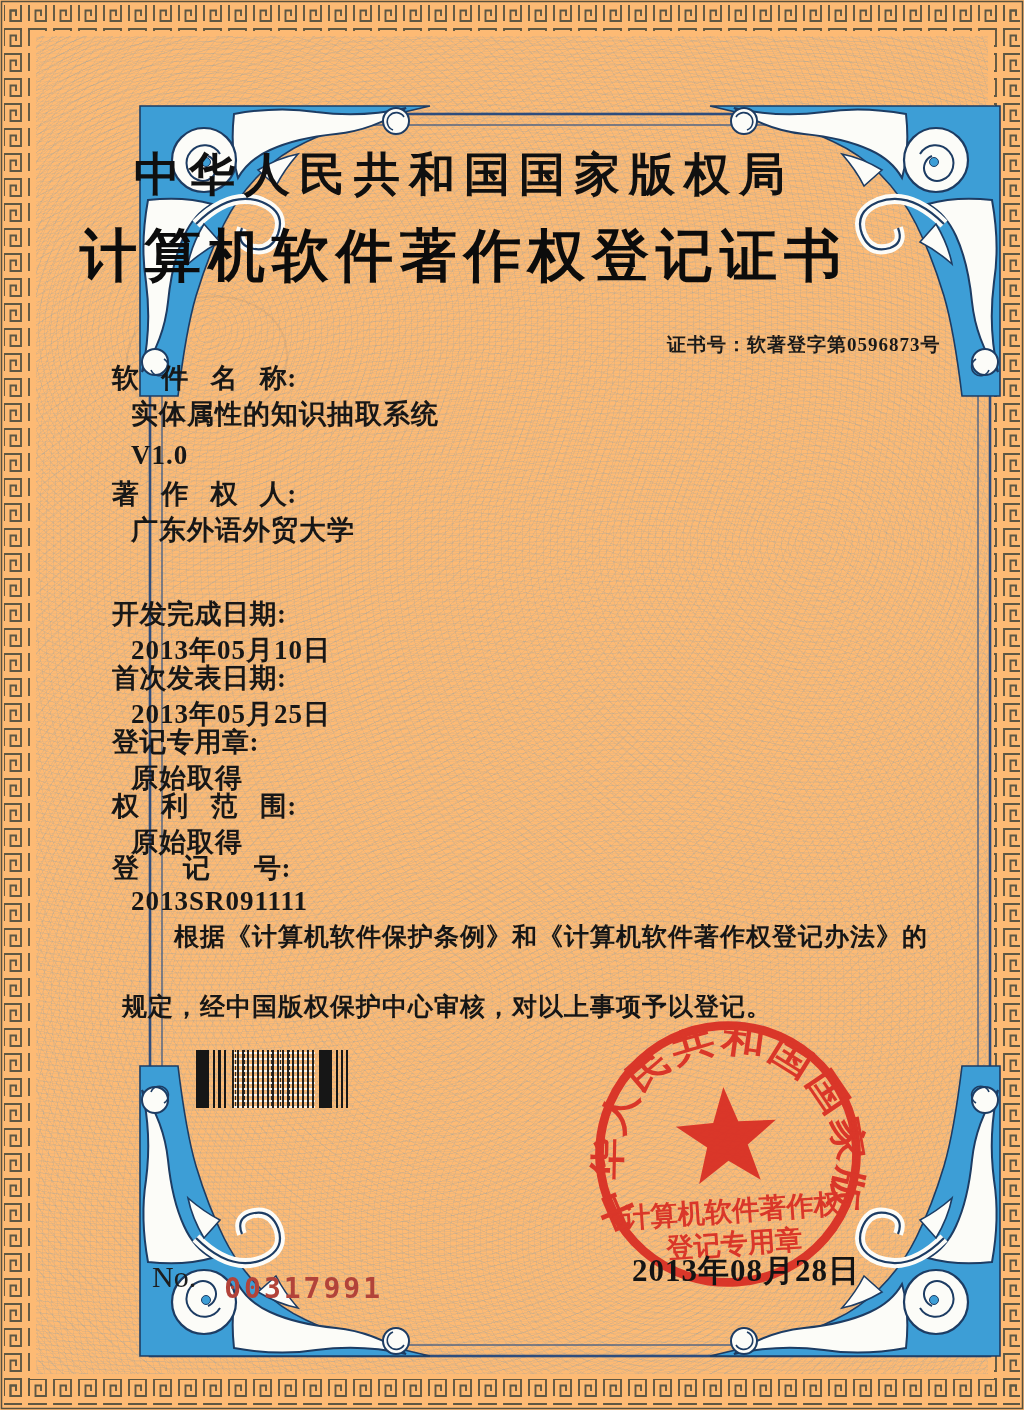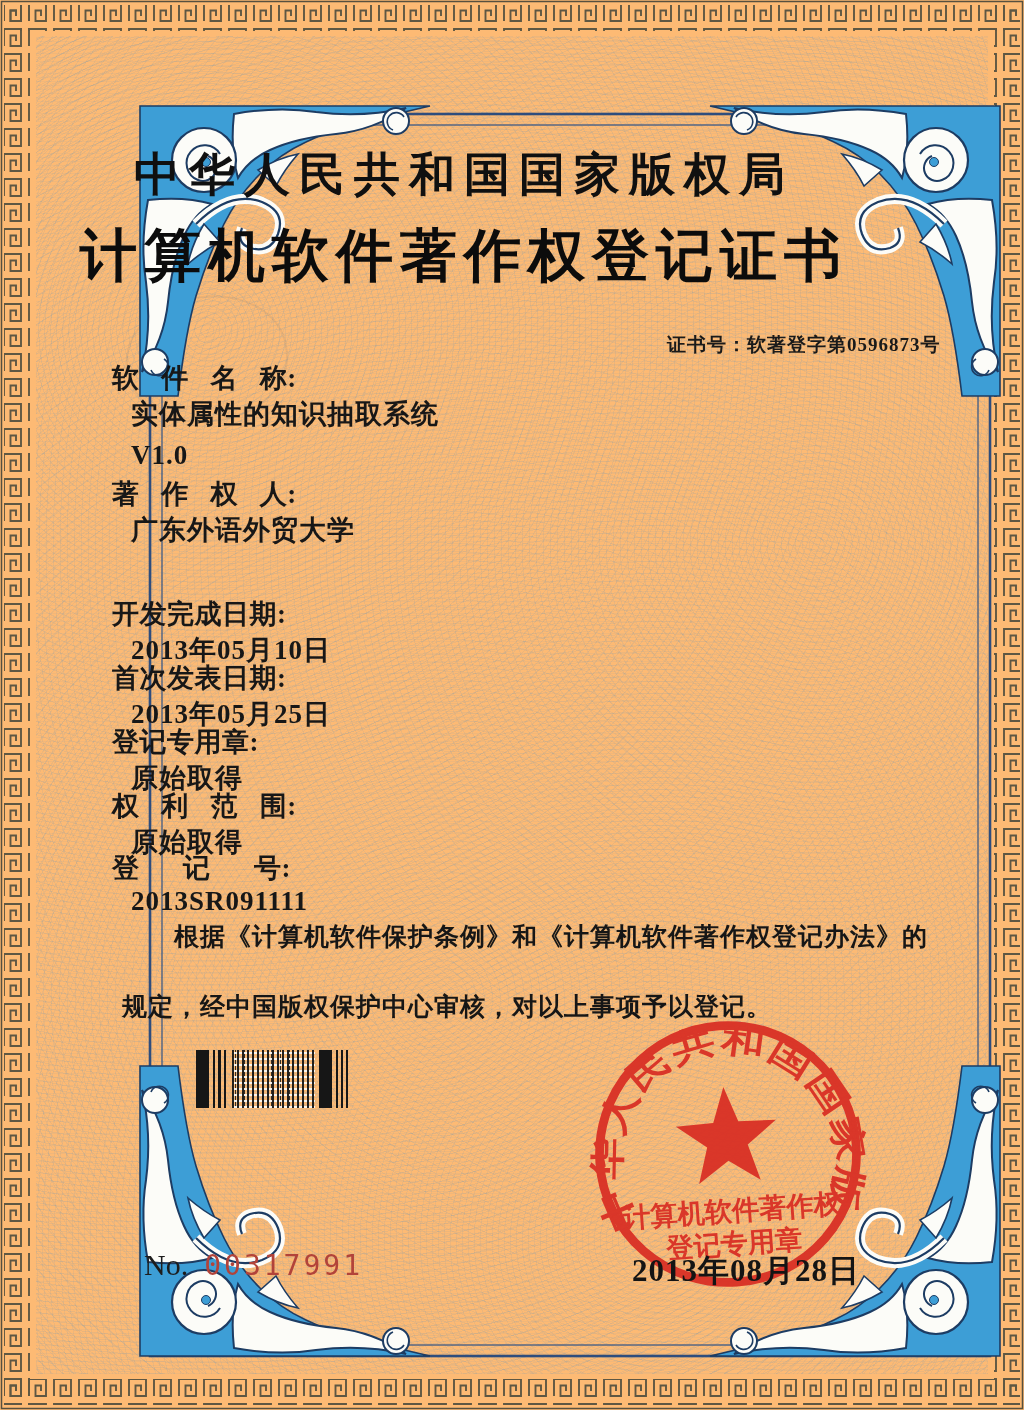--- a/index.html
+++ b/index.html
@@ -77,25 +77,25 @@
       repeating-linear-gradient(90deg, transparent 0 3px, rgba(22,22,22,.85) 3px 4px, transparent 4px 9px);}
   
   .seal{
     position:absolute;left:582px;top:1008px;width:292px;height:292px;z-index:5;
     transform:rotate(-4deg);opacity:.95;
   }
   .issue-date{
     position:absolute;left:632px;top:1250px;z-index:6;
     font-size:31px;font-weight:700;letter-spacing:1px;color:#141414;
   }
-  .serial{position:absolute;left:144px;top:1248px;z-index:6;display:flex;align-items:center;}
+  .serial{position:absolute;left:152px;top:1248px;z-index:6;display:flex;align-items:center;gap:12px;}
   .serial .serial-label{font-size:30px;color:#1d1d1d;margin-right:16px;}
   .serial .serial-number{
     font-family:"DejaVu Sans Mono","Liberation Mono",monospace;
-    font-size:28px;color:#b2433a;letter-spacing:3px;font-weight:400;
+    font-size:28px;color:#b2433a;letter-spacing:3px;font-weight:700;margin-top:24px;
   }
 </style>
 </head>
 <body>
 
 <div class="page">
 
   <div class="texture"></div>
 
   <svg class="border-svg" width="1024" height="1410" viewBox="0 0 1024 1410">

